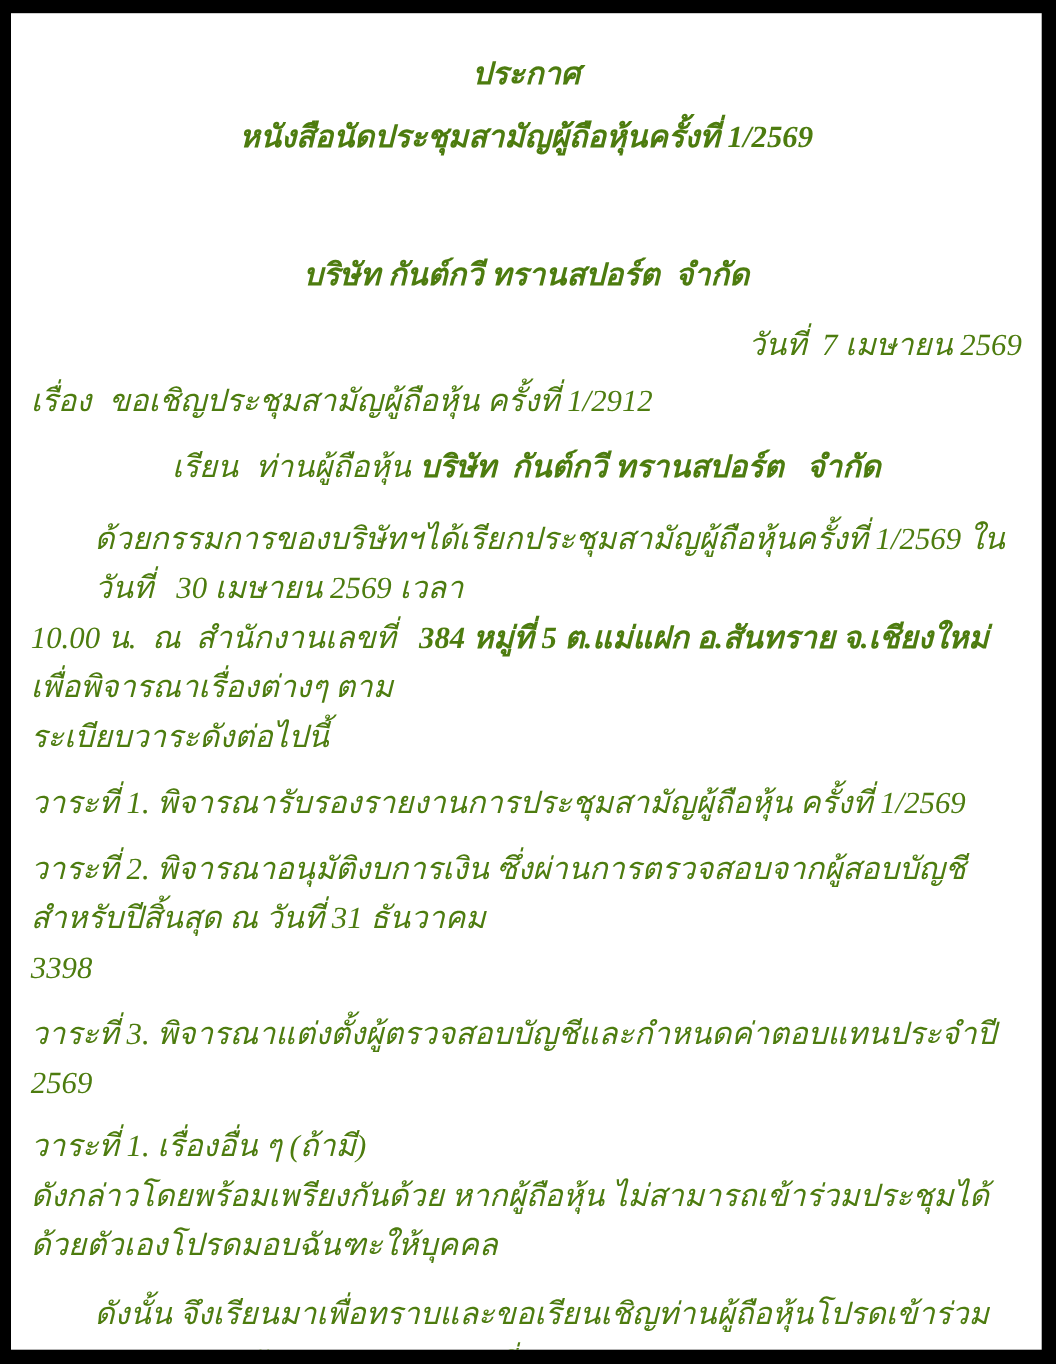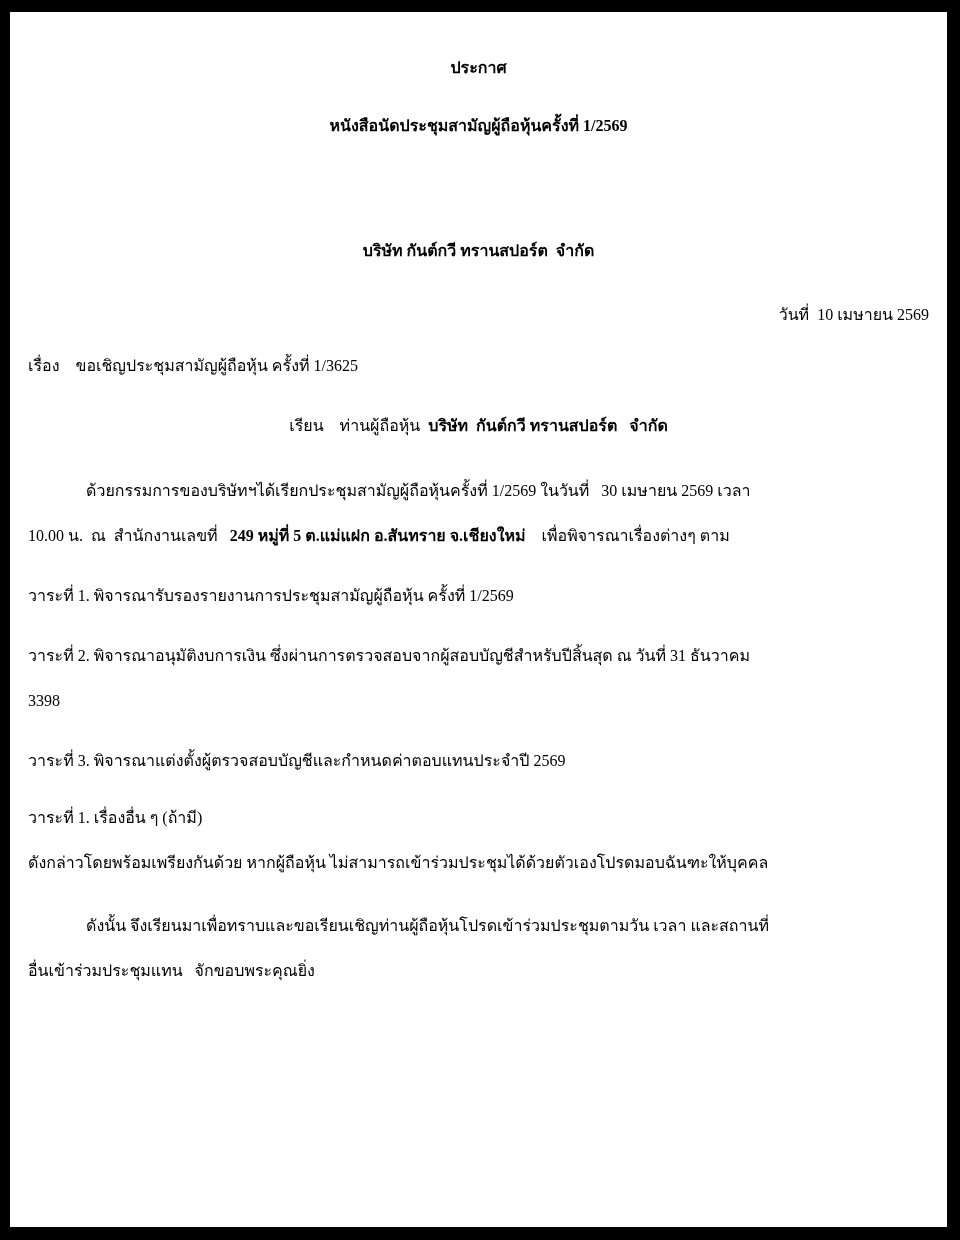--- a/index.html
+++ b/index.html
@@ -26,24 +26,25 @@
     top: 12px;
     right: 13px;
     bottom: 13px;
     background: #ffffff;
     color: #000000;
     padding: 0 18px;
     box-sizing: border-box;
     overflow: hidden;
   }
   .line {
-    font-size: 16px;
+    font-size: 28px;
     line-height: 45px;
     white-space: pre-wrap;
-    color: #000000;
+    color: #4d7c0f;
+    font-style: italic;
   }
   .center { text-align: center; }
   .right  { text-align: right; }
   .bold   { font-weight: bold; }
   .indent { padding-left: 58px; }
 
   
   .m-title1   { margin-top: 33px; }
   .m-title2   { margin-top: 13px; }
   .m-company  { margin-top: 80px; }
@@ -65,29 +66,30 @@
 
 <div class="frame">
   <div class="page">
 
     <div class="line center bold m-title1">ประกาศ</div>
 
     <div class="line center bold m-title2">หนังสือนัดประชุมสามัญผู้ถือหุ้นครั้งที่ 1/2569</div>
 
     <div class="line center bold m-company">บริษัท กันต์กวี ทรานสปอร์ต  จำกัด</div>
 
-    <div class="line right m-date">วันที่  10 เมษายน 2569</div>
+    <div class="line right m-date">วันที่  7 เมษายน 2569</div>
 
-    <div class="line m-subject"><span>เรื่อง</span><span class="label-gap">ขอเชิญประชุมสามัญผู้ถือหุ้น ครั้งที่ 1/3625</span></div>
+    <div class="line m-subject"><span>เรื่อง</span><span class="label-gap">ขอเชิญประชุมสามัญผู้ถือหุ้น ครั้งที่ 1/2912</span></div>
 
     <div class="line m-salute"><span>เรียน</span><span class="label-gap">ท่านผู้ถือหุ้น</span><span class="bold company-gap">บริษัท  กันต์กวี ทรานสปอร์ต   จำกัด</span></div>
 
     <div>
       <div class="line indent m-intro">ด้วยกรรมการของบริษัทฯได้เรียกประชุมสามัญผู้ถือหุ้นครั้งที่ 1/2569 ในวันที่   30 เมษายน 2569 เวลา</div>
-      <div class="line"><span>10.00 น.  ณ  สำนักงานเลขที่   </span><span class="bold">249 หมู่ที่ 5 ต.แม่แฝก อ.สันทราย จ.เชียงใหม่</span><span>    เพื่อพิจารณาเรื่องต่างๆ ตาม</span></div>
+      <div class="line"><span>10.00 น.  ณ  สำนักงานเลขที่   </span><span class="bold">384 หมู่ที่ 5 ต.แม่แฝก อ.สันทราย จ.เชียงใหม่</span><span>    เพื่อพิจารณาเรื่องต่างๆ ตาม</span></div>
+      <div class="line">ระเบียบวาระดังต่อไปนี้</div>
     </div>
 
     <div>
       <div class="line m-agenda1">วาระที่ 1. พิจารณารับรองรายงานการประชุมสามัญผู้ถือหุ้น ครั้งที่ 1/2569</div>
       <div>
         <div class="line m-agenda2">วาระที่ 2. พิจารณาอนุมัติงบการเงิน ซึ่งผ่านการตรวจสอบจากผู้สอบบัญชีสำหรับปีสิ้นสุด ณ วันที่ 31 ธันวาคม</div>
         <div class="line">3398</div>
       </div>
       <div class="line m-agenda3">วาระที่ 3. พิจารณาแต่งตั้งผู้ตรวจสอบบัญชีและกำหนดค่าตอบแทนประจำปี 2569</div>
       <div class="line m-agenda4">วาระที่ 1. เรื่องอื่น ๆ (ถ้ามี)</div>

